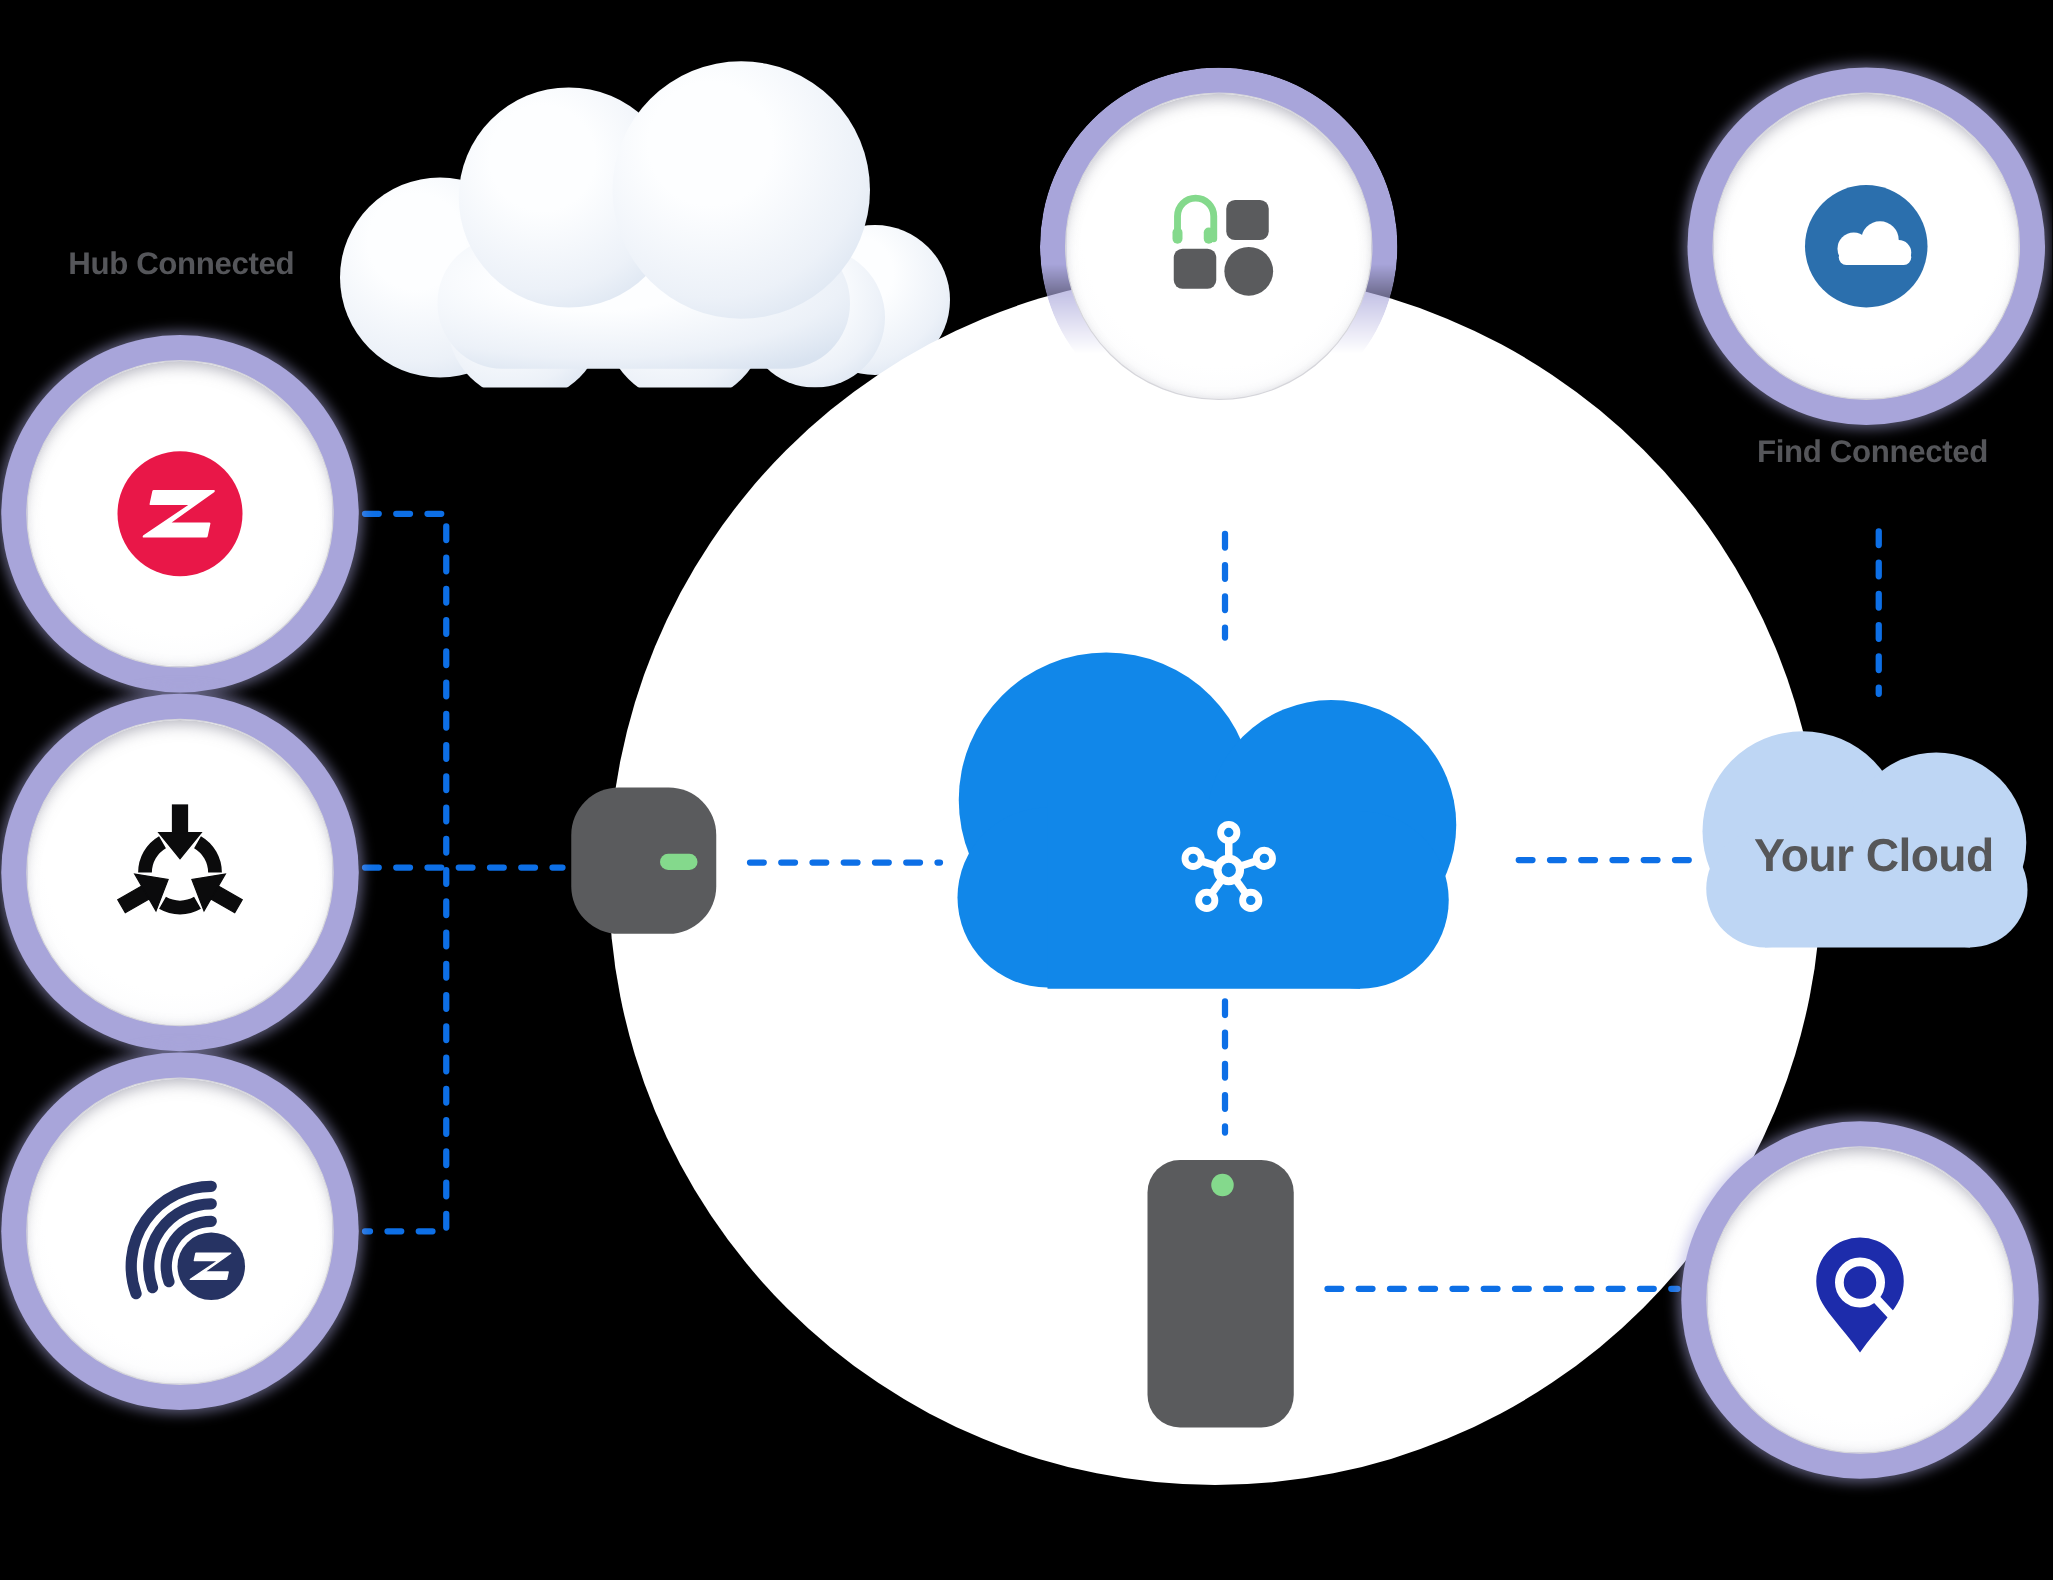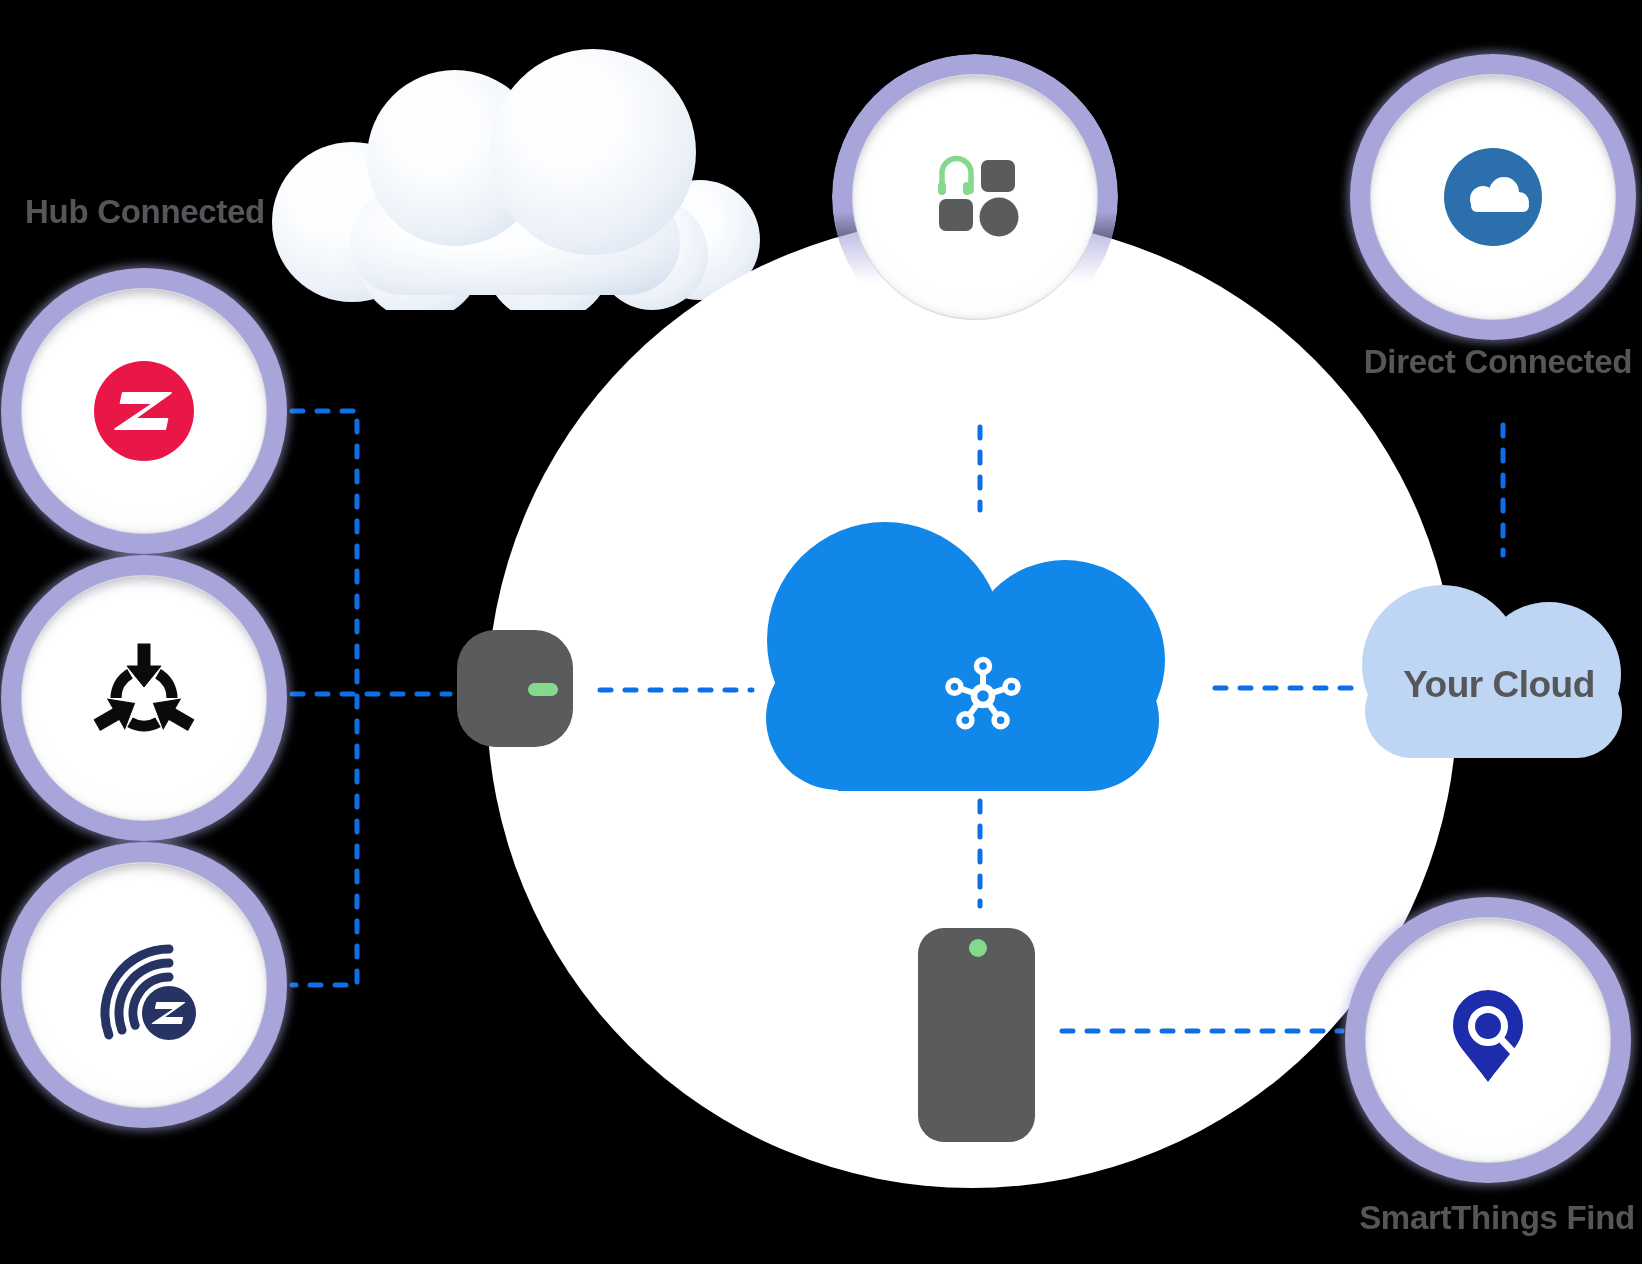--- a/index.html
+++ b/index.html
@@ -1,20 +1,20 @@
 <!DOCTYPE html>
 <html style="--background: #000000; --line-blue: #0D6FE6; --cloud-blue: #1187E9; --lavender-ring: #A8A5DA; --label-gray: #55565A; --device-gray: #5A5B5D; --led-green: #84D98C; --your-cloud-blue: #BED6F4; --zigbee-red: #E91748; --zwave-navy: #263363; --cloud-connected-blue: #2B6FAD; --find-indigo: #1D2CAB; --matter-black: #0B0B0C;"><head>
 <meta charset="utf-8">
 <style>
   html,body{margin:0;padding:0;background:#000;}
   .stage{position:relative;width:1642px;height:1264px;background:var(--background,#000);
          overflow:hidden;font-family:"Liberation Sans",sans-serif;}
   .abs{position:absolute;}
   .label{position:absolute;transform:translate(-50%,-50%);color:var(--label-gray,#55565A);
-         font-weight:700;font-size:33px;letter-spacing:-0.3px;white-space:nowrap;}
+         font-weight:700;font-size:25px;letter-spacing:-0.3px;white-space:nowrap;}
   .big-circle{position:absolute;left:487px;top:218px;width:970px;height:970px;
               border-radius:50%;background:#ffffff;}
   
   .ring{position:absolute;width:286px;height:286px;border-radius:50%;
         background:var(--lavender-ring,#A8A5DA);
         box-shadow:0 0 10px 3px rgba(168,165,218,.55);}
   .ring.fade{-webkit-mask-image:linear-gradient(to bottom,#000 55%,transparent 80%);
              mask-image:linear-gradient(to bottom,#000 55%,transparent 80%);
              box-shadow:none;}
   .core{position:absolute;left:20px;top:20px;width:244px;height:244px;border-radius:50%;
@@ -205,16 +205,15 @@
         <g transform="translate(0,-5)">
           <path d="M 0 47 C -7 37 -15 28 -22 19 C -31 8 -35 0 -35 -10 A 35 35 0 1 1 35 -10 C 35 0 31 8 22 19 C 15 28 7 37 0 47 Z" style="fill:var(--find-indigo,#1D2CAB)"></path>
           <circle cx="0" cy="-9" r="16.5" fill="none" stroke="#ffffff" stroke-width="7"></circle>
           <line x1="12" y1="3" x2="25" y2="17" stroke="#ffffff" stroke-width="7" stroke-linecap="round"></line>
         </g>
       </svg>
     </div>
   </div>
 
   <div class="label" style="left:145px;top:212px">Hub Connected</div>
-  <div class="label" style="left:1498px;top:362px">Direct Connected</div>
-  <div class="label" style="left:1497px;top:1218px">SmartThings Find</div>
+  <div class="label" style="left:1498px;top:362px">Find Connected</div>
 
 </div>
 
 </body></html>

